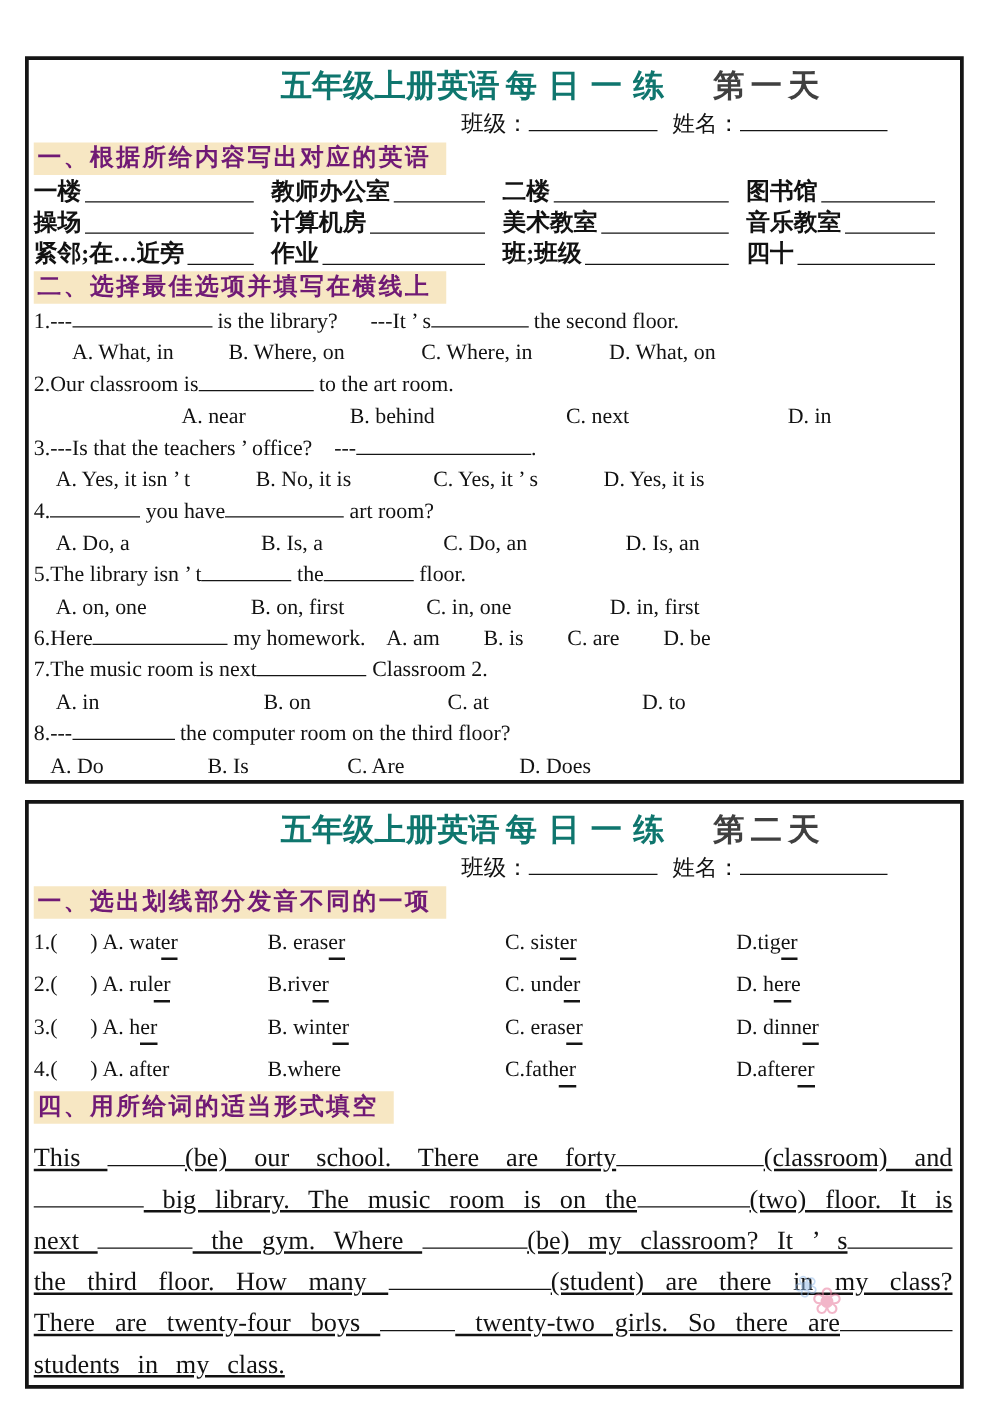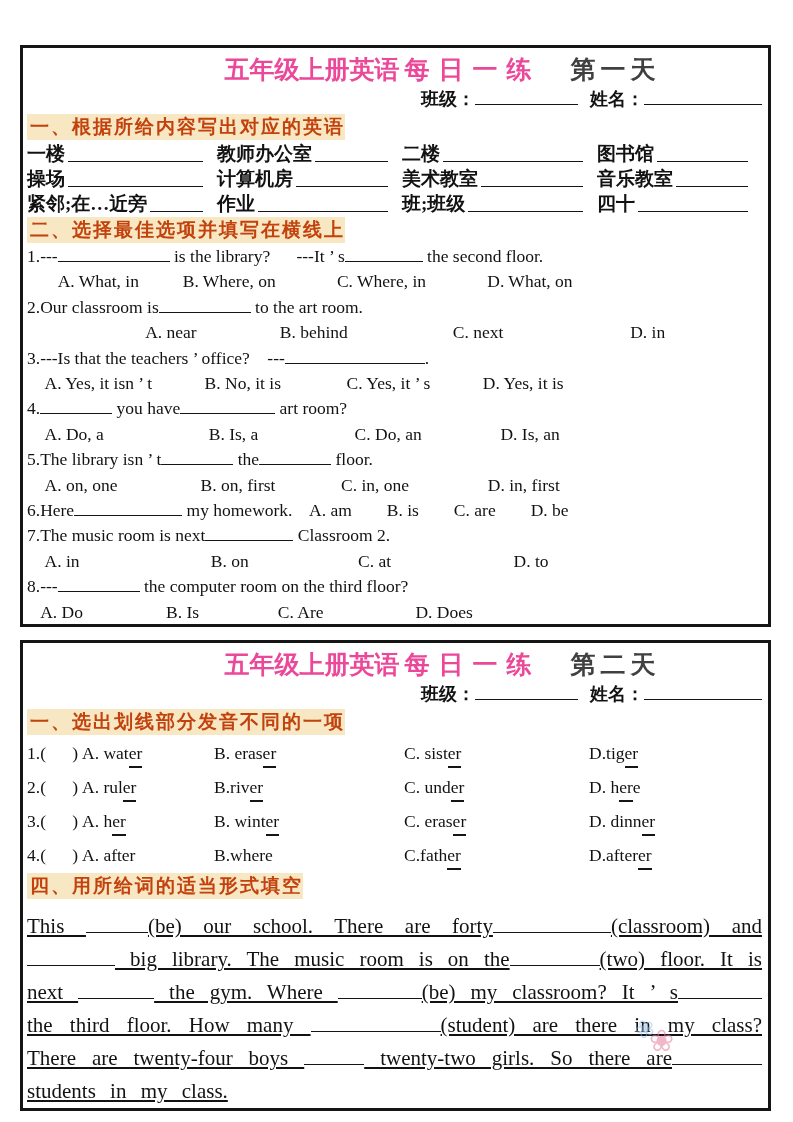--- a/index.html
+++ b/index.html
@@ -1,26 +1,26 @@
 <!DOCTYPE html>
 <html><head>
 <meta charset="utf-8">
 <style>
   html,body{margin:0;padding:0;background:#fff;}
   body{width:793px;height:1122px;position:relative;font-family:"Liberation Serif",serif;color:#121212;}
   .page-box{position:absolute;left:20px;width:751px;border:3px solid #151515;background:#fff;box-sizing:border-box;padding:5px 6px 4px 4px;overflow:hidden;}
   #box1{top:45px;height:582px;}
   #box2{top:640px;height:471px;}
   .title{text-align:center;padding-left:96px;font-family:"Liberation Sans",sans-serif;font-weight:bold;font-size:25px;line-height:33px;white-space:nowrap;}
-  .t-red{color:#ec4899;}
+  .t-red{color:#0f766e;}
   .t-practice{letter-spacing:9px;margin-left:5px;}
   .t-day{margin-left:30px;letter-spacing:5px;color:#404040;}
-  .cn-line{padding-left:342px;font-weight:bold;font-size:18px;line-height:27px;white-space:nowrap;text-align:right;}
+  .cn-line{padding-left:342px;font-weight:normal;font-size:18px;line-height:27px;white-space:nowrap;}
   .blank{display:inline-block;border-bottom:1.6px solid #151515;height:15px;vertical-align:baseline;}
-  .sec-head{display:inline-block;background:#f7e7c3;color:#c2410c;font-family:"Liberation Sans",sans-serif;font-weight:bold;font-size:19px;letter-spacing:2px;padding:1px 0 2px 3px;line-height:23px;margin:1px 0;}
+  .sec-head{display:inline-block;background:#f7e7c3;color:#701a75;font-family:"Liberation Sans",sans-serif;font-weight:bold;font-size:19px;letter-spacing:2px;padding:1px 12px 2px 3px;line-height:23px;margin:1px 0;}
   .vocab{display:grid;grid-template-columns:190px 185px 195px 1fr;font-weight:bold;font-size:19px;line-height:25px;}
   .vocab-cell{display:flex;min-width:0;justify-content:center;}
   .vocab-label{white-space:nowrap;}
   .vocab-blank{flex:1;border-bottom:1.6px solid #151515;margin:0 14px 4px 3px;min-width:8px;}
   .qline{white-space:pre-wrap;font-size:17.5px;line-height:25.4px;}
   .phon-row{display:grid;grid-template-columns:55px 132px 190px 185px 1fr;font-size:17.5px;line-height:34px;white-space:pre;}
   .u{border-bottom:2px solid #151515;padding-bottom:3px;}
   .passage{font-size:21px;line-height:33px;text-align:justify;word-spacing:9px;margin-top:10px;text-decoration:underline;}
   .passage .blank{height:14px;}
   .wm{position:absolute;left:612px;top:378px;pointer-events:none;}

